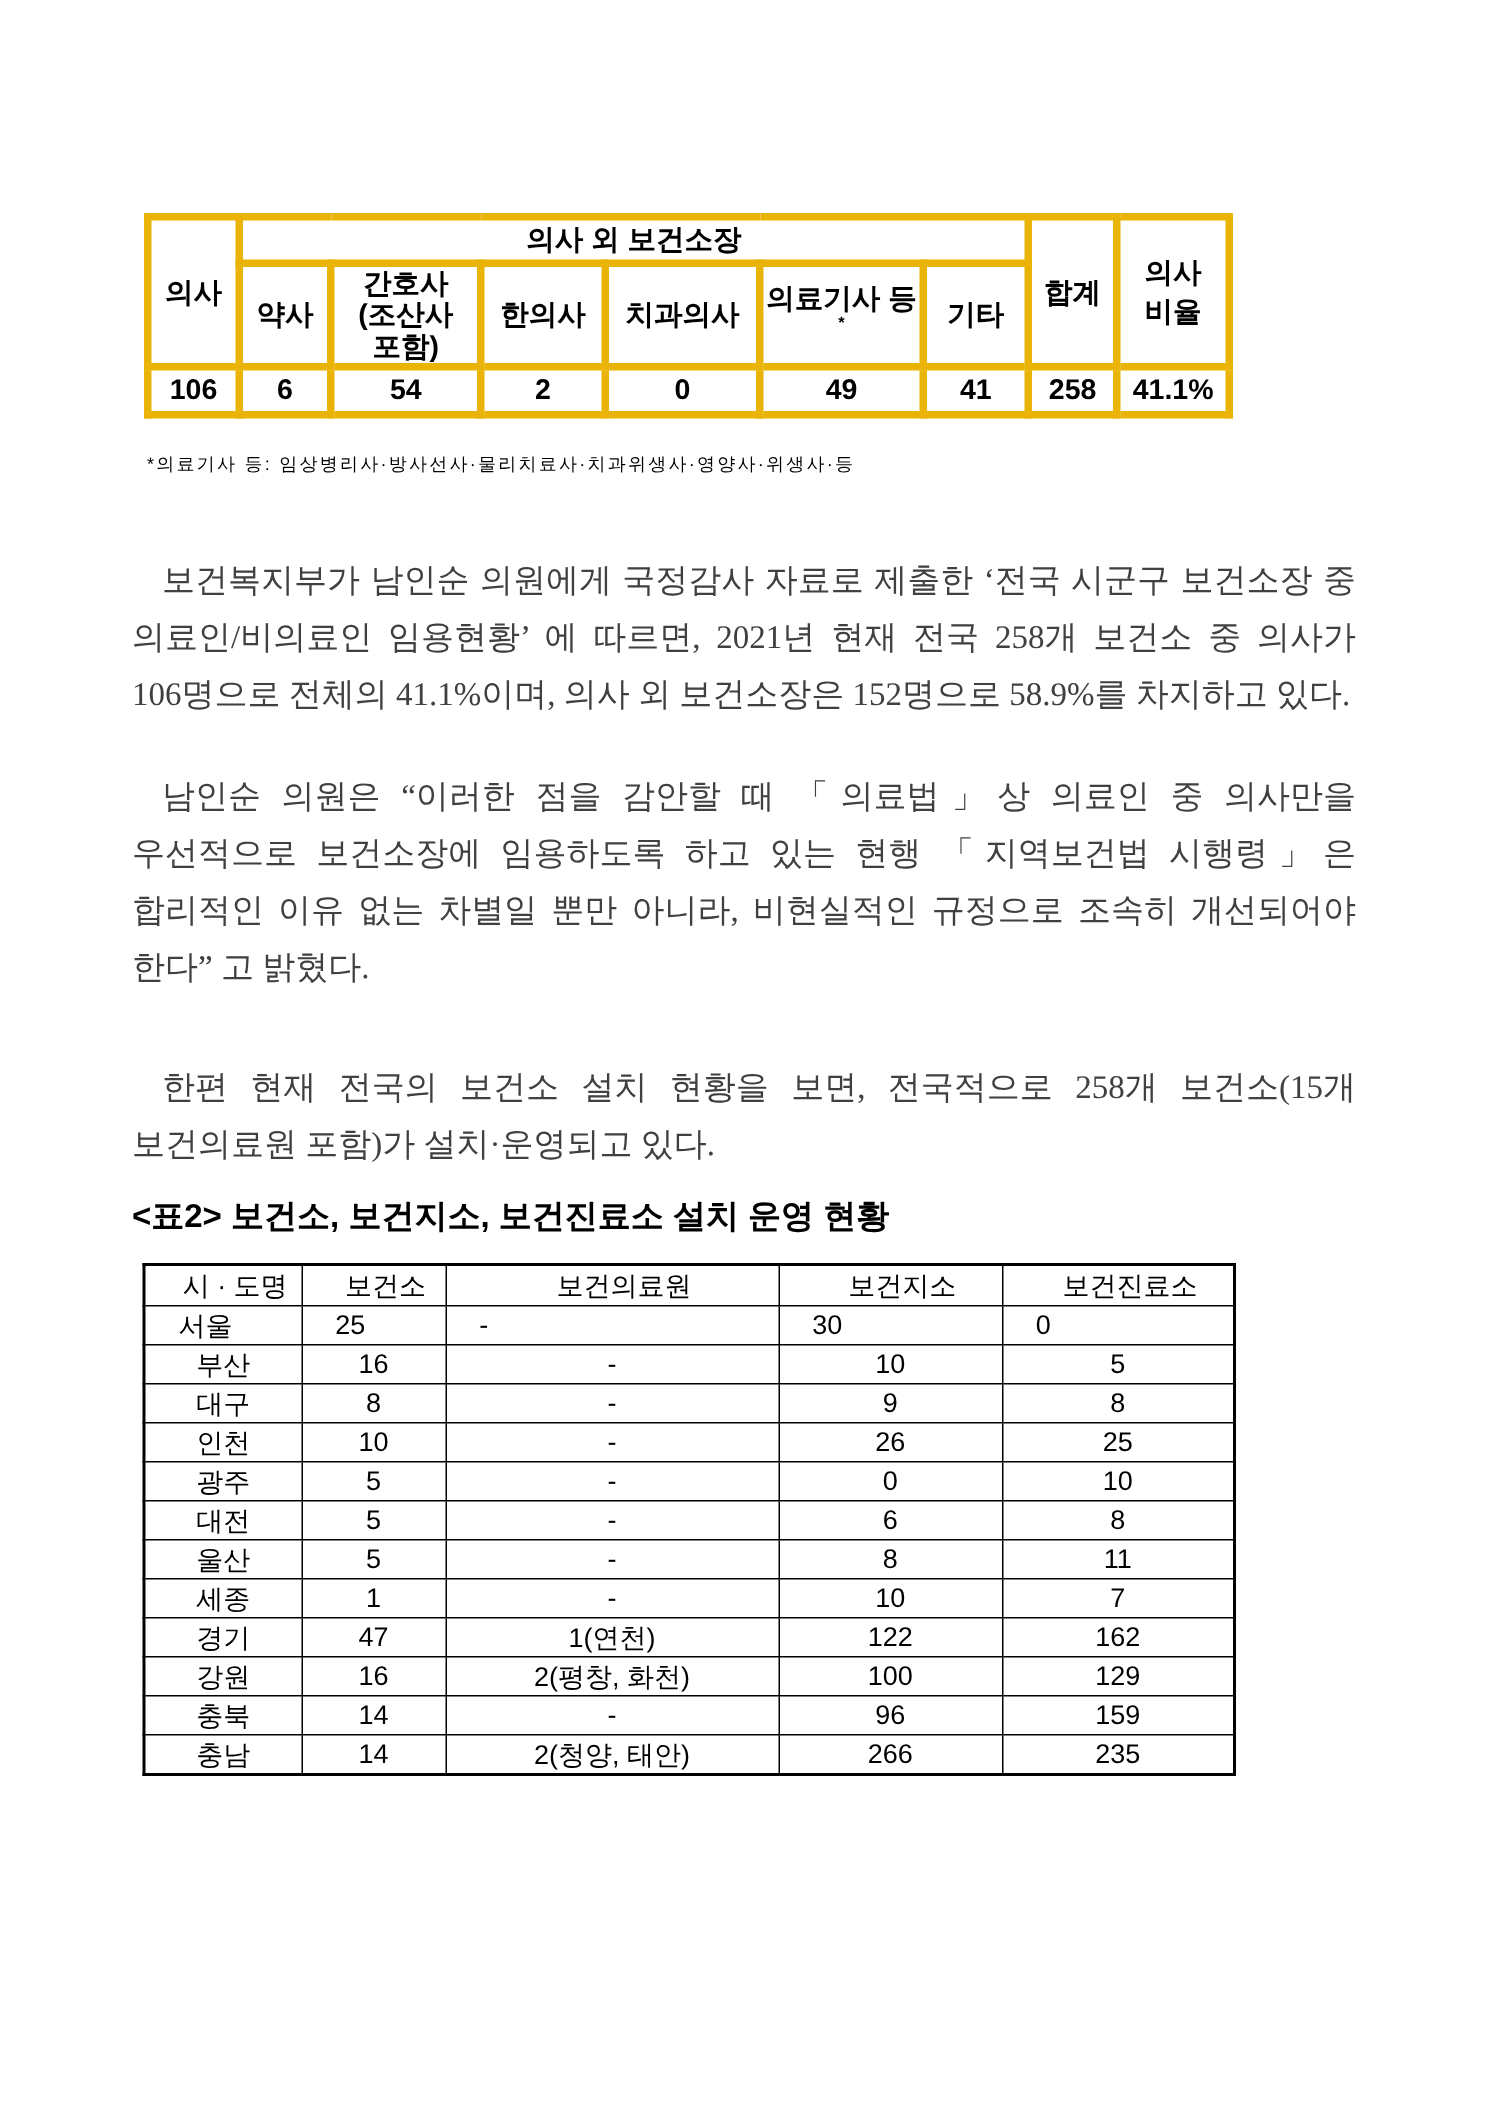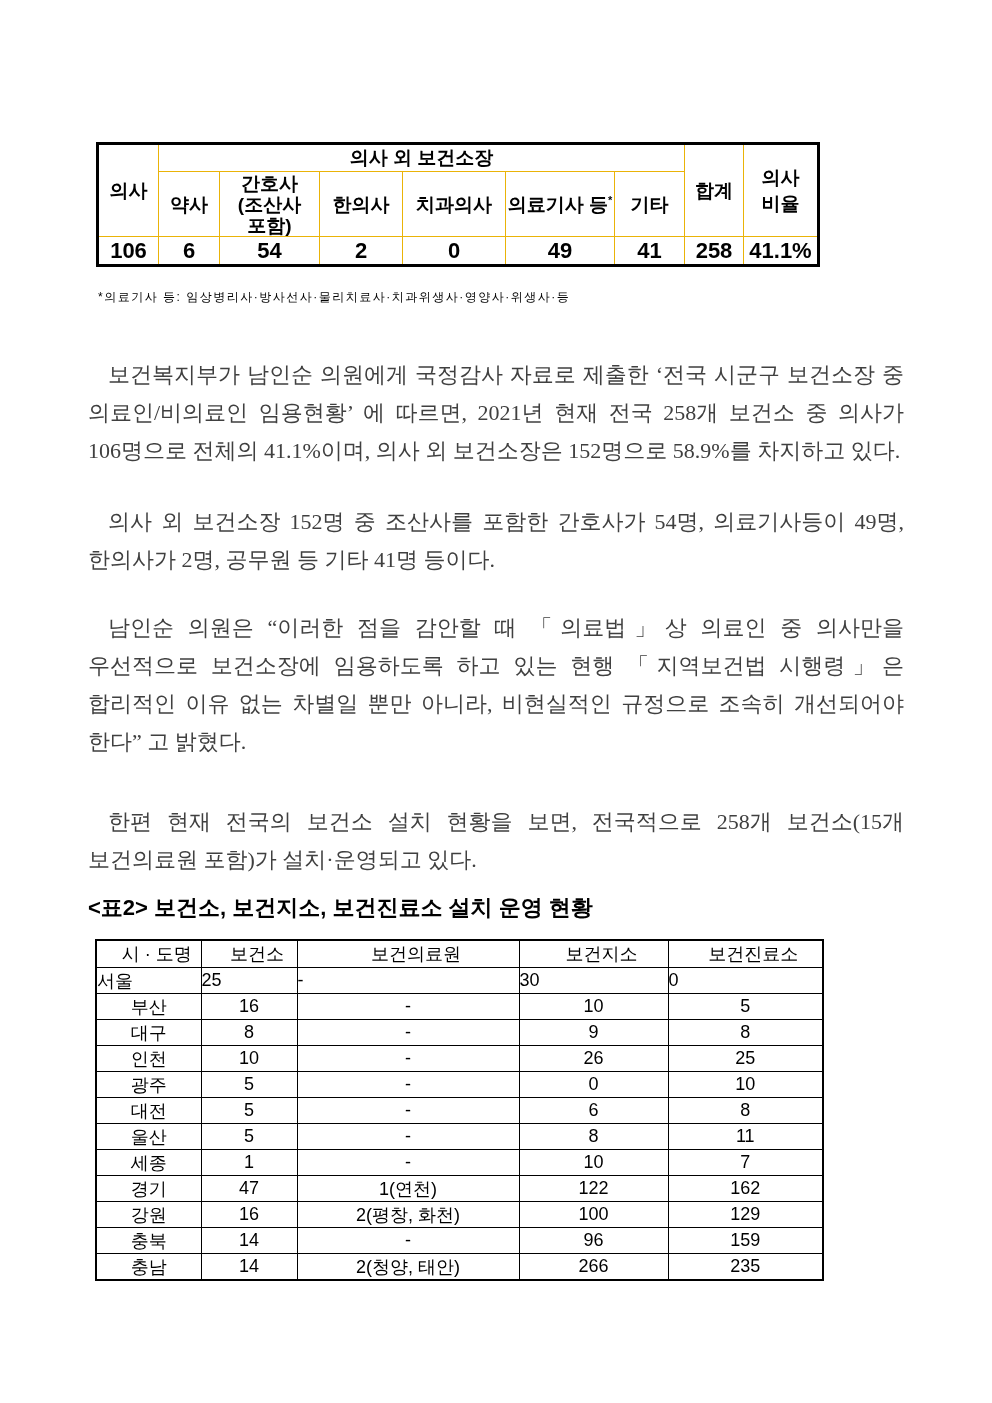--- a/index.html
+++ b/index.html
@@ -24,30 +24,30 @@
   
   table.t1 {
     border-collapse: collapse;
     table-layout: fixed;
     width: 721px;
     margin-left: 8px;
     border: 3px solid #000;
     font-family: "Liberation Sans", "DejaVu Sans", sans-serif;
   }
   .t1 th, .t1 td {
-    border: 1px solid #eab308;
+    border: 5px solid #eab308;
     text-align: center;
     vertical-align: middle;
     padding: 0;
     font-weight: bold;
     color: #000;
   }
   .t1 .row-group th { height: 26px; font-size: 19px; }
   .t1 .row-sub th { height: 64px; font-size: 19px; line-height: 21px; }
-  .t1 .row-val td { height: 27px; font-size: 22px; }
+  .t1 .row-val td { height: 27px; font-size: 19px; }
   .t1 .pre { white-space: pre-line; }
   .t1 sup { font-size: 11px; vertical-align: super; line-height: 0; }
 
   
   .footnote {
     margin: 22px 0 0 10px;
     font-family: "Liberation Sans", "DejaVu Sans", sans-serif;
     font-size: 12px;
     letter-spacing: 1.5px;
     color: #000;
@@ -93,21 +93,21 @@
     padding: 0;
     font-weight: normal;
     font-size: 18px;
     color: #000;
   }
   .t2 th { height: 26px; padding-left: 16px; }
   .t2 td { height: 25px; }
   
   .t2 tbody tr:nth-of-type(1) td {
     text-align: left;
-    padding-left: 0;
+    padding-left: 22px;
   }
 </style>
 </head>
 <body>
 
 <div class="page">
 
   <table class="t1">
     <colgroup>
       <col style="width:61px">
@@ -149,21 +149,20 @@
       <td>258</td>
       <td>41.1%</td>
     </tr>
   </tbody>
     </table>
 
   <div class="footnote">*의료기사 등: 임상병리사·방사선사·물리치료사·치과위생사·영양사·위생사·등</div>
 
   <div class="body-text">
     <p class="p1">보건복지부가 남인순 의원에게 국정감사 자료로 제출한 ‘전국 시군구 보건소장 중 의료인/비의료인 임용현황’ 에 따르면, 2021년 현재 전국 258개 보건소 중 의사가 106명으로 전체의 41.1%이며, 의사 외 보건소장은 152명으로 58.9%를 차지하고 있다.</p>
-    <p class="p2">의사 외 보건소장 152명 중 조산사를 포함한 간호사가 54명, 의료기사등이 49명, 한의사가 2명, 공무원 등 기타 41명 등이다.</p>
     <p class="p3">남인순 의원은 “이러한 점을 감안할 때 「의료법」상 의료인 중 의사만을 우선적으로 보건소장에 임용하도록 하고 있는 현행 「지역보건법 시행령」은 합리적인 이유 없는 차별일 뿐만 아니라, 비현실적인 규정으로 조속히 개선되어야 한다” 고 밝혔다.</p>
     <p class="p4">한편 현재 전국의 보건소 설치 현황을 보면, 전국적으로 258개 보건소(15개 보건의료원 포함)가 설치·운영되고 있다.</p>
   </div>
 
   <div class="t2-title">&lt;표2&gt; 보건소, 보건지소, 보건진료소 설치 운영 현황</div>
 
   <table class="t2">
     <colgroup>
       <col style="width:105px">
         <col style="width:96px">

